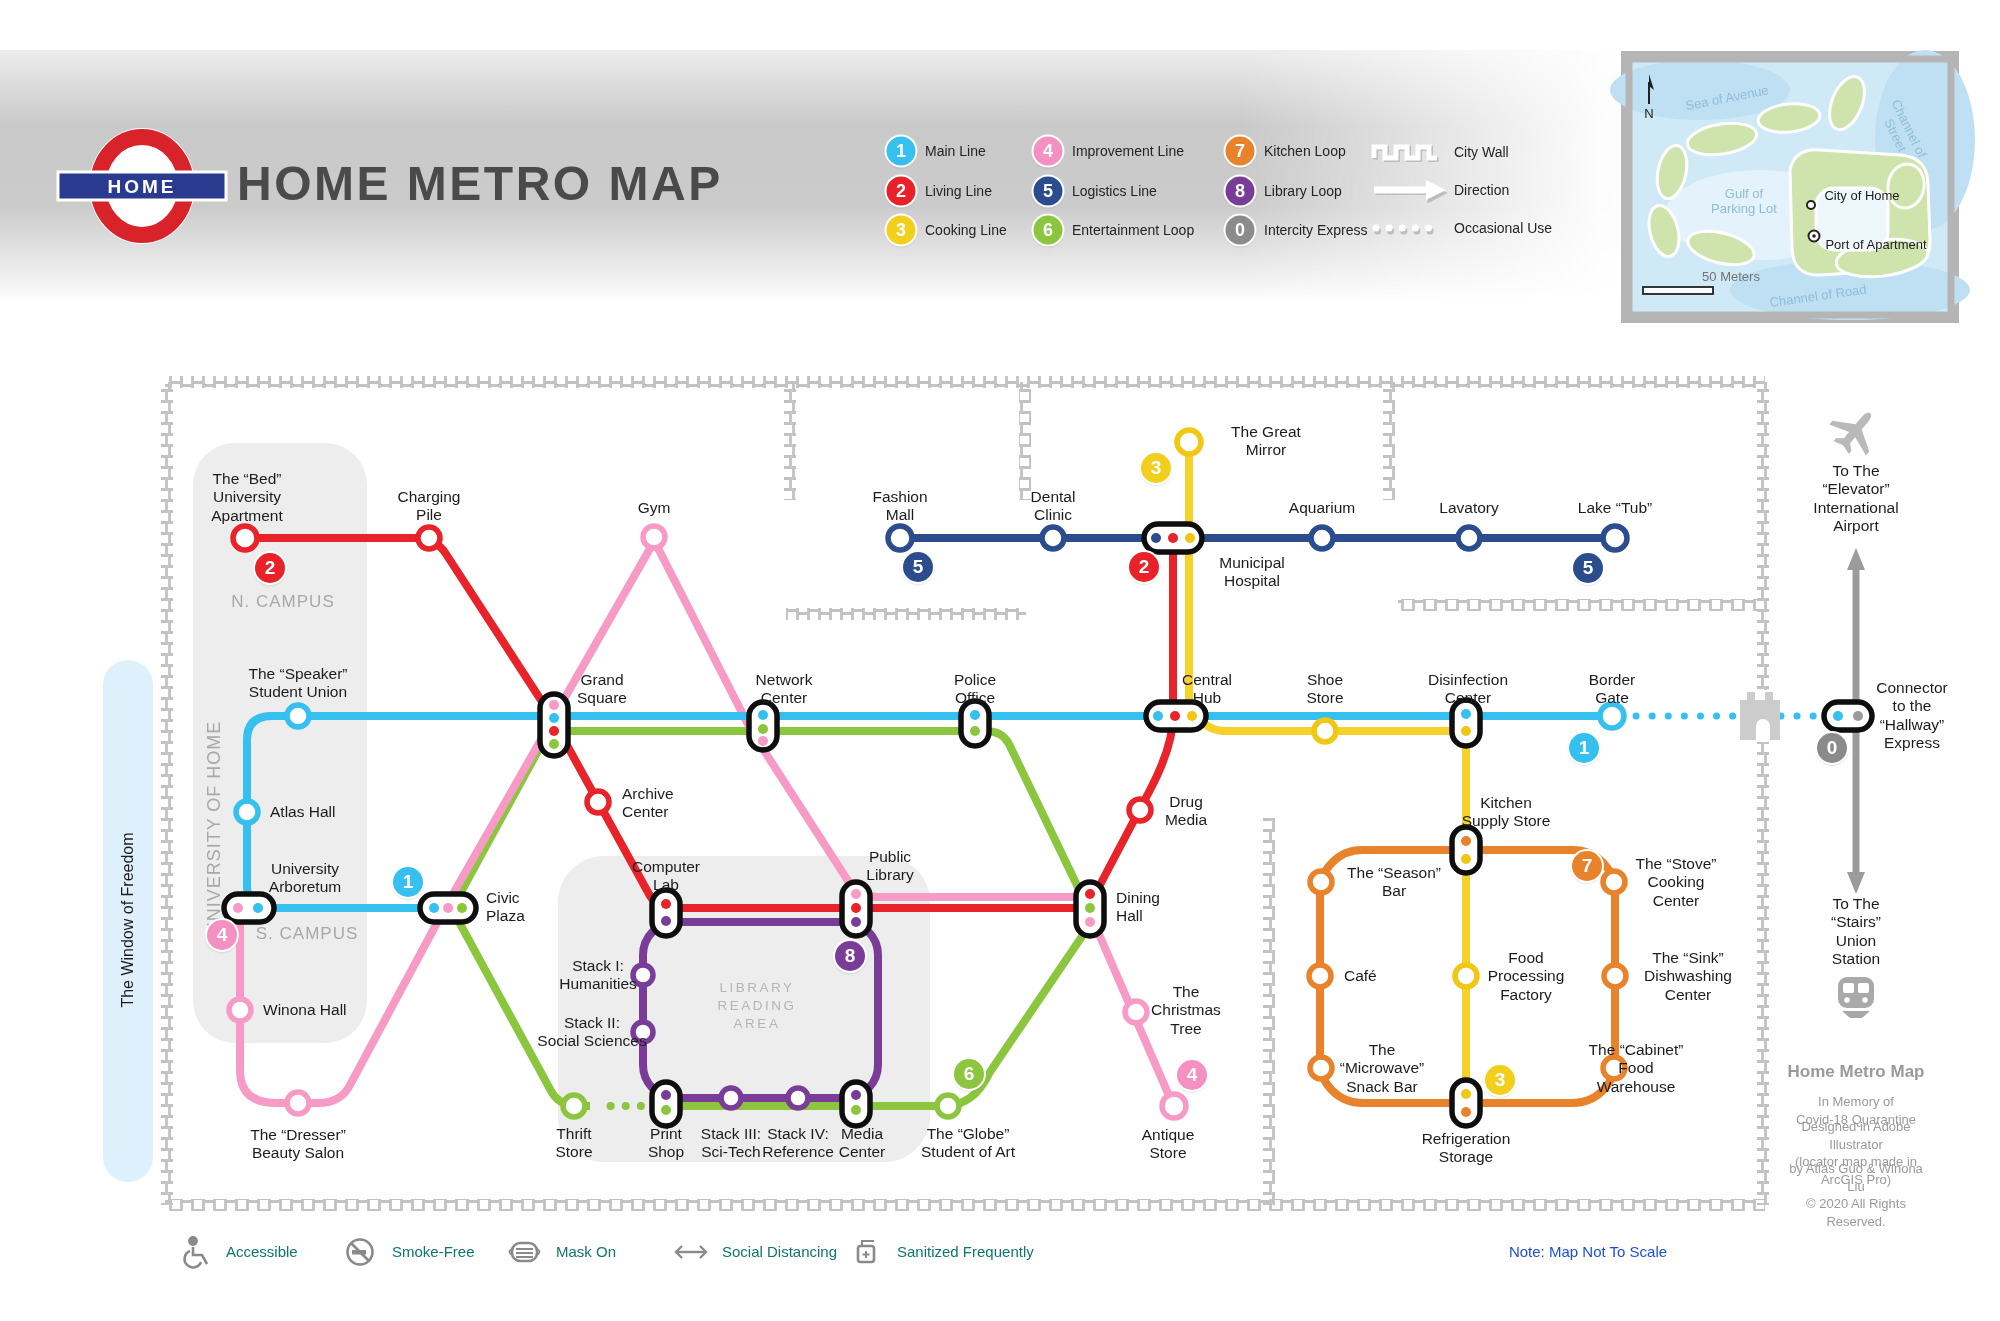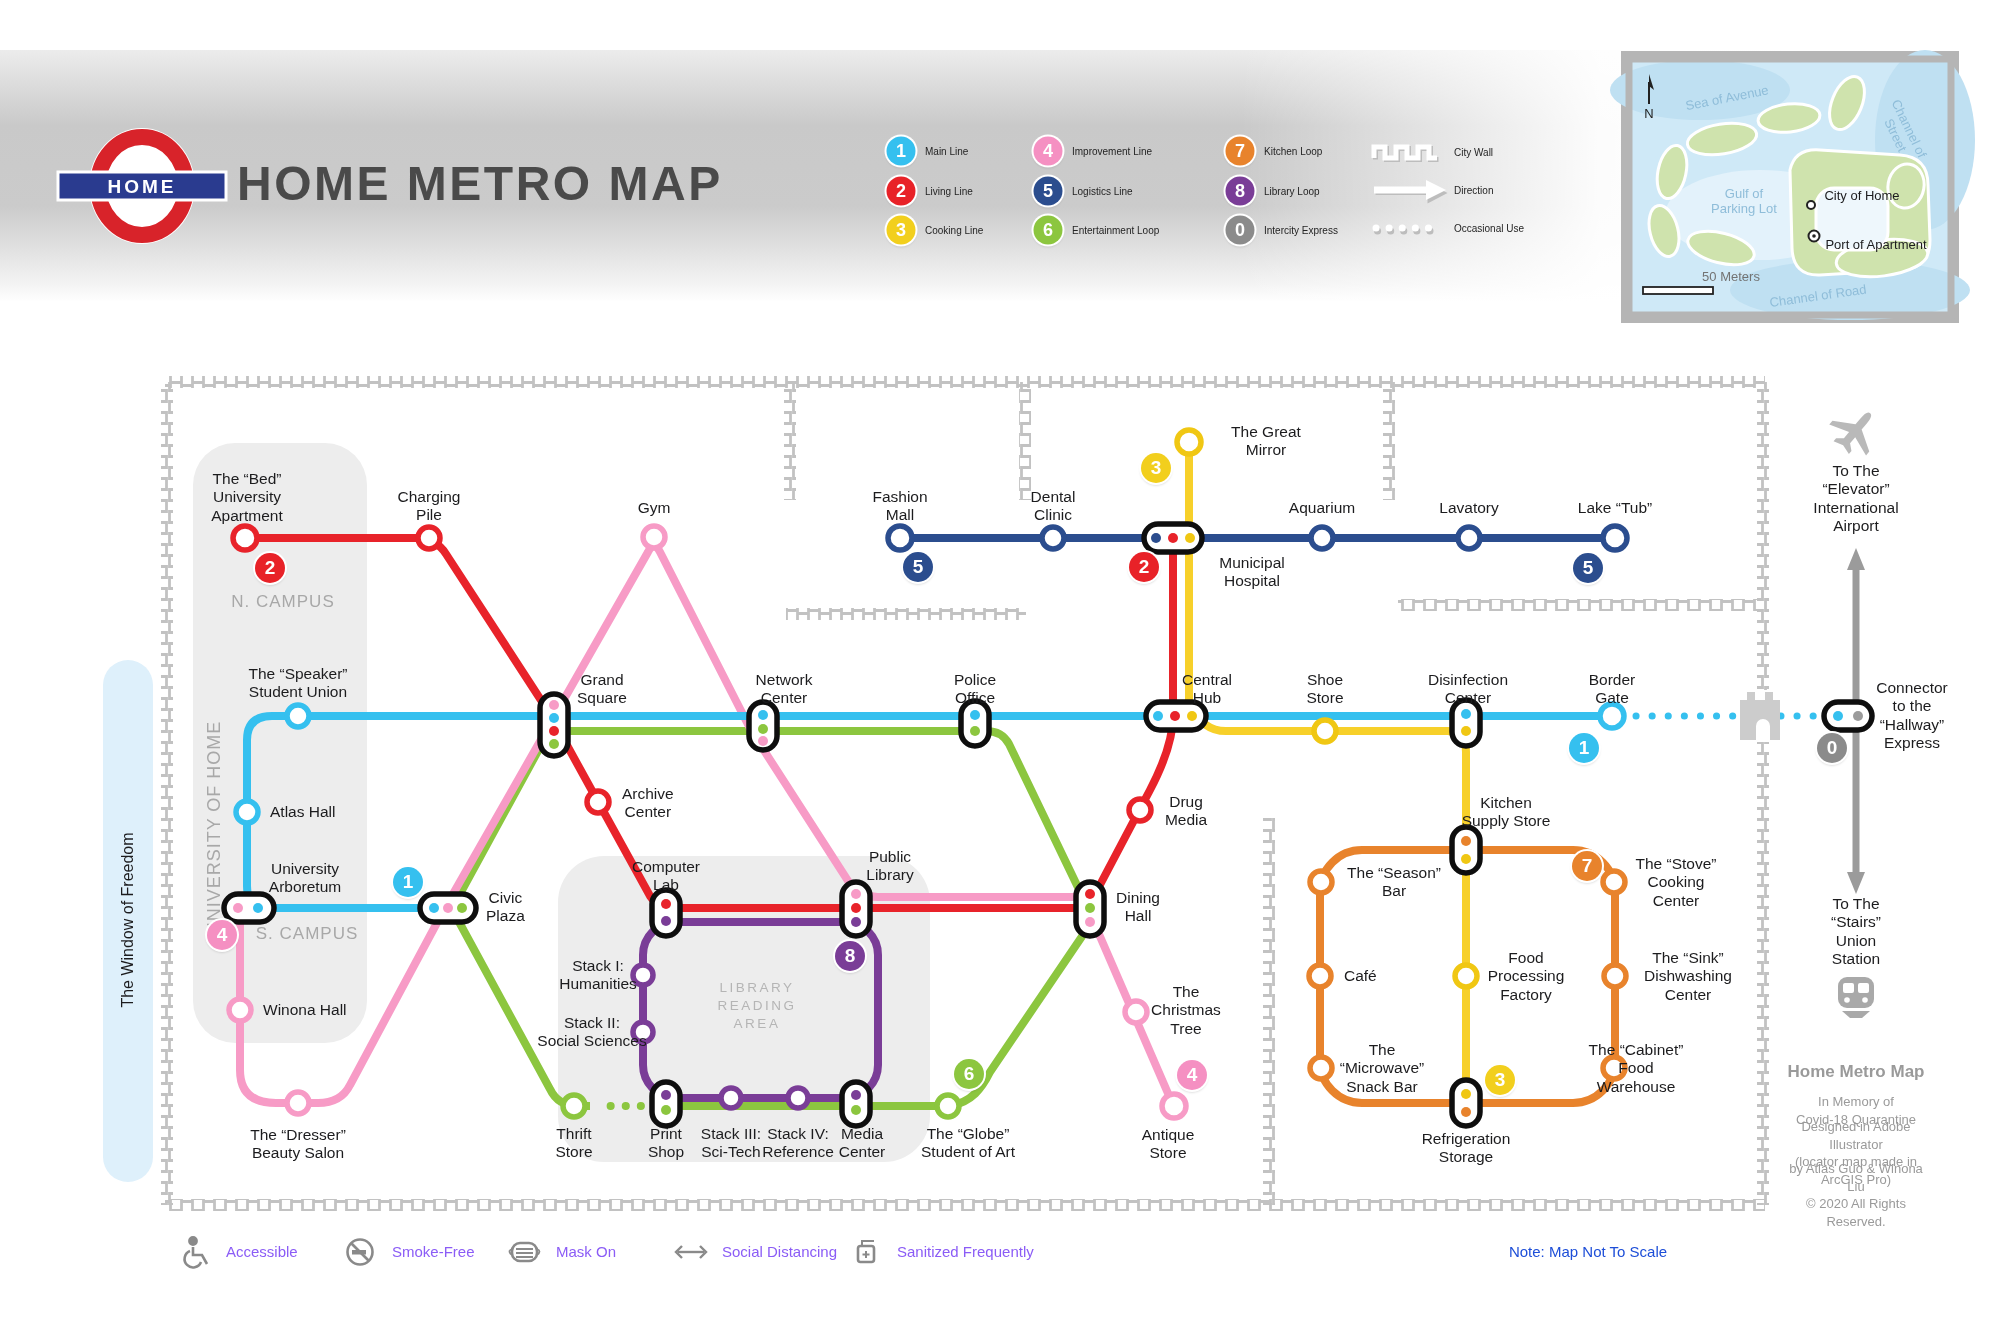--- a/index.html
+++ b/index.html
@@ -8,38 +8,38 @@
   
   .band{position:absolute;left:0;top:50px;width:2000px;height:252px;
         background:linear-gradient(180deg,#ececec 0%,#c9c9c9 30%,#cbcbcb 62%,#f2f2f2 92%,#fff 100%)}
   .band-fade{position:absolute;left:0;top:50px;width:2000px;height:252px;
         background:linear-gradient(90deg,rgba(255,255,255,0) 62%,rgba(255,255,255,.95) 80%,#fff 90%)}
   .title{position:absolute;left:237px;top:156px;font-size:48px;font-weight:800;
          color:#4a4a4a;letter-spacing:2.5px;white-space:nowrap}
   
   .lbl{position:absolute;transform:translate(-50%,-50%);text-align:center;
        font-size:15.5px;line-height:1.18;color:#1c1c1e;white-space:pre-line}
-  .la{transform:translate(0,-50%);text-align:center}
+  .la{transform:translate(0,-50%);text-align:left}
   .rot{transform:translate(-50%,-50%) rotate(-90deg);white-space:nowrap}
   .gray{color:#a8a8a8;font-size:17px;letter-spacing:1px}
   .soft{color:#b5b5b5;font-size:13.5px;letter-spacing:2.5px}
   .blue{color:#8fbdd9;font-size:13px}
   .small{font-size:13px}
   .credits{color:#9a9a9a;font-size:13px;line-height:1.35}
   .credits.t{font-size:17px;font-weight:700}
-  .foot{font-size:15px;color:#8b5cf6}
+  .foot{font-size:15px;color:#0f766e}
   .note{font-size:15px;color:#1d4ed8}
   
   .badge{position:absolute;width:30px;height:30px;border-radius:50%;transform:translate(-50%,-50%);
          color:#fff;font-size:19px;font-weight:700;text-align:center;line-height:30px;
          box-shadow:0 0 0 2px #fff,0 2px 3px rgba(0,0,0,.25)}
   .lg-badge{position:absolute;width:29px;height:29px;border-radius:50%;transform:translate(-50%,-50%);
          color:#fff;font-size:18px;font-weight:700;text-align:center;line-height:29px;
          box-shadow:0 0 0 2px #fff,0 2px 3px rgba(0,0,0,.2)}
-  .lg-lab{position:absolute;transform:translate(0,-50%);font-size:10px;color:#242424;white-space:nowrap}
+  .lg-lab{position:absolute;transform:translate(0,-50%);font-size:14px;color:#242424;white-space:nowrap}
   .bg-cyan{background:#35c0ef}.bg-red{background:#e82228}.bg-yellow{background:#f2cf1d}
   .bg-pink{background:#f590c2}.bg-navy{background:#2b4d8e}.bg-green{background:#8cc63f}
   .bg-orange{background:#e8832c}.bg-purple{background:#7a3d97}.bg-gray{background:#8b8b8b}
   
   .region{position:absolute;background:#ededed;border-radius:42px}
   .window{position:absolute;background:#def0fb;border-radius:26px}
   svg{position:absolute;left:0;top:0}
   .layer-labels{position:absolute;left:0;top:0;width:2000px;height:1321px;pointer-events:none}
 </style>
 </head>

